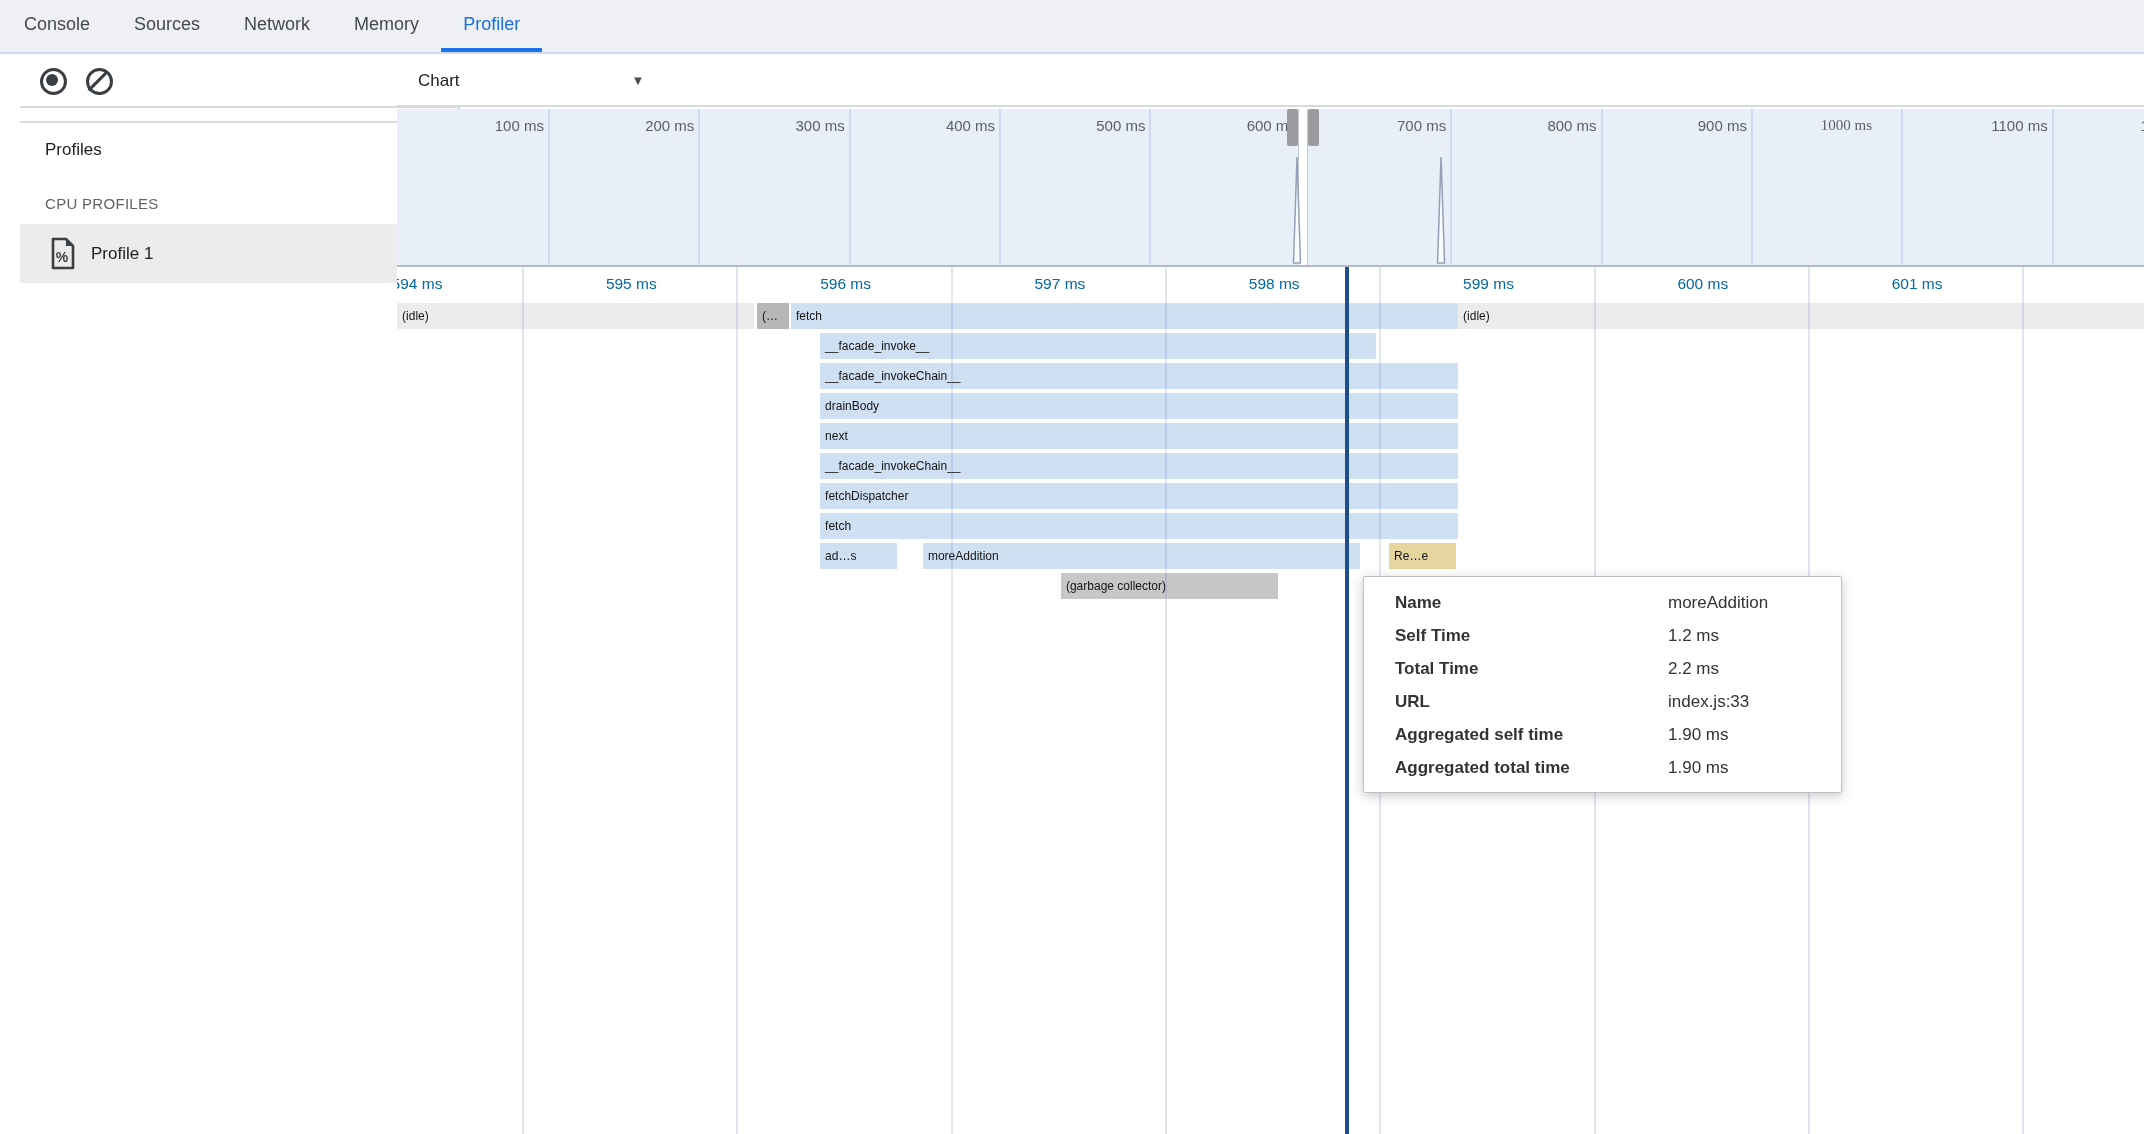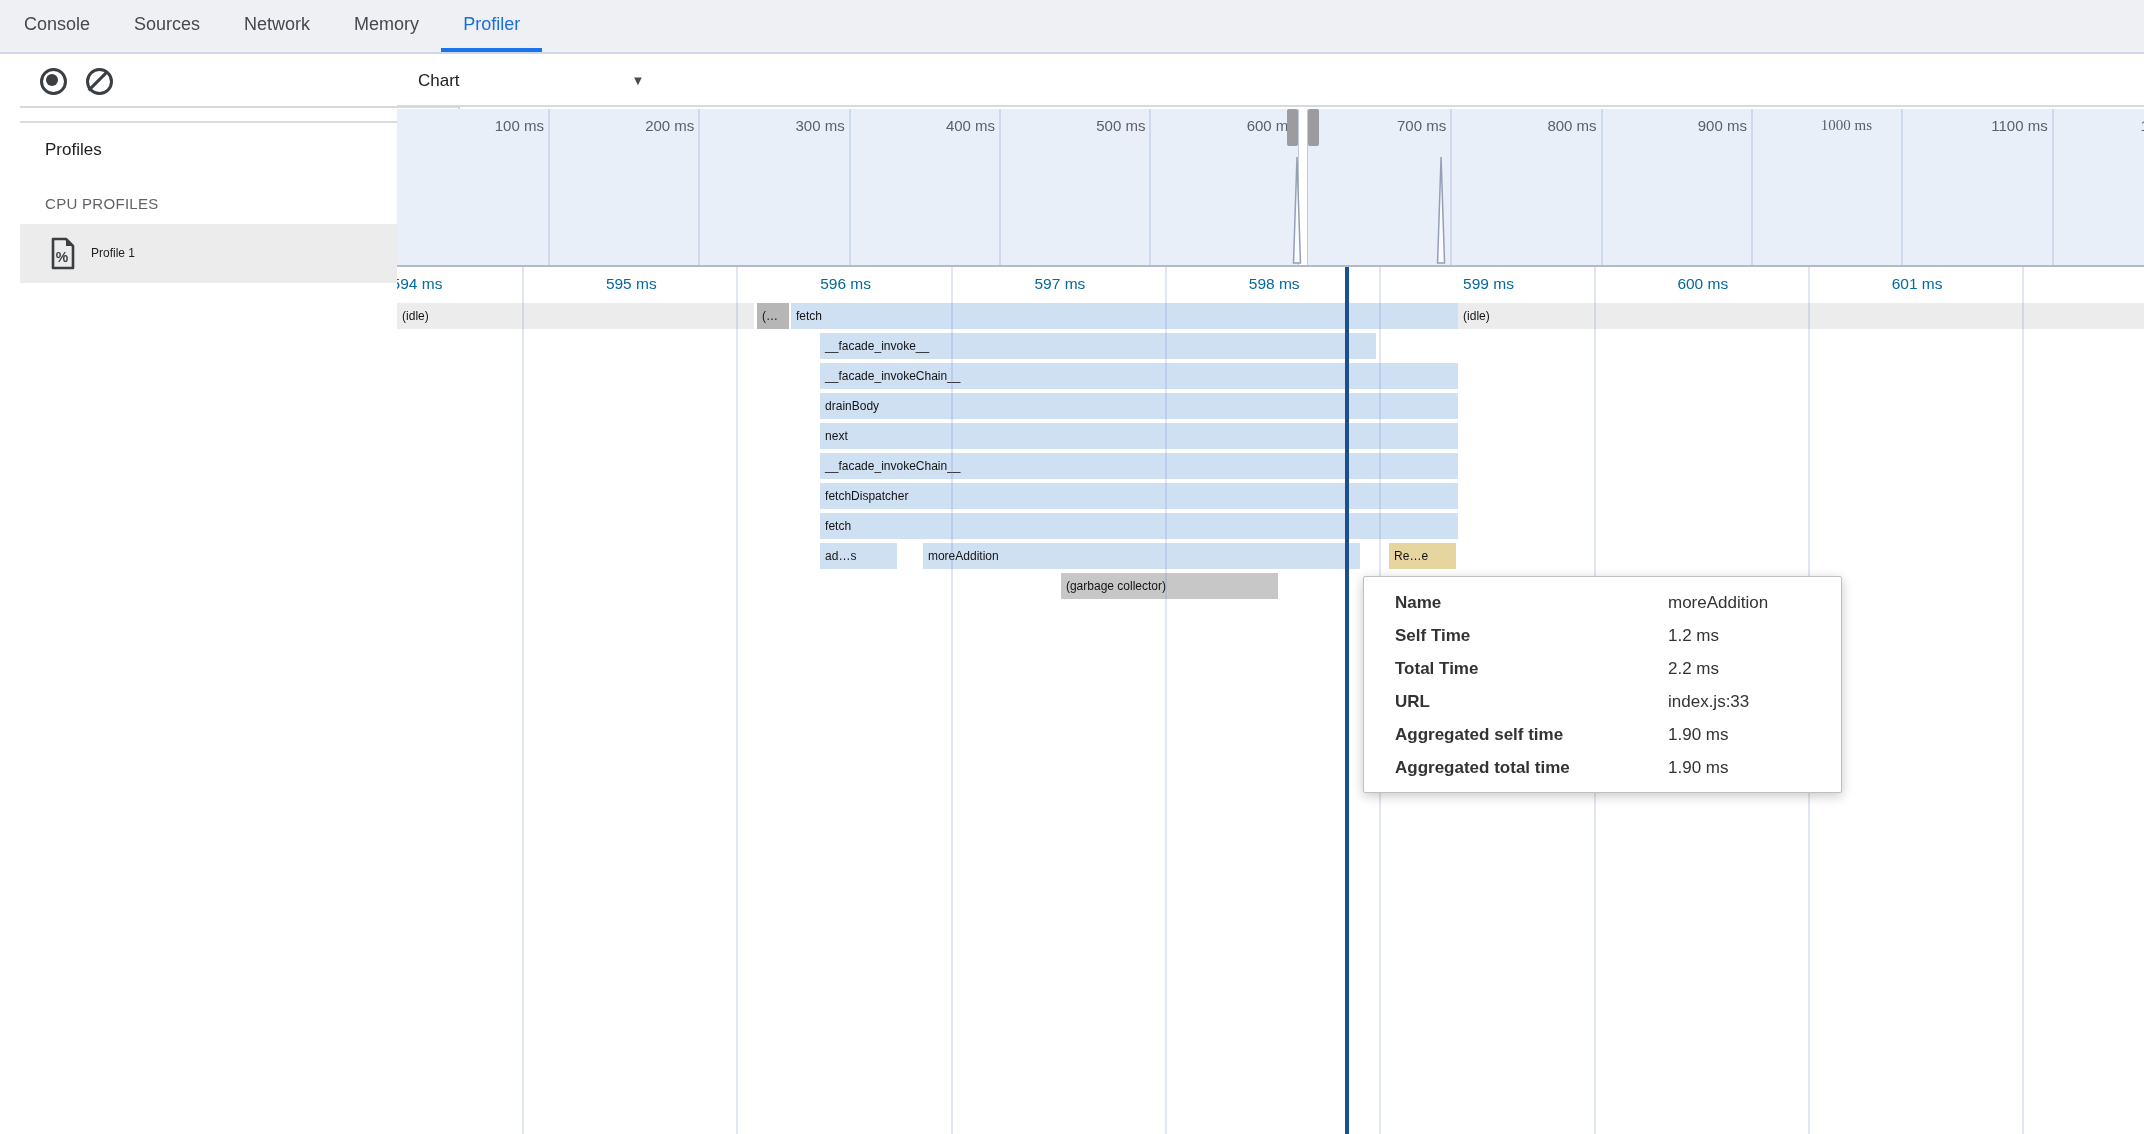--- a/index.html
+++ b/index.html
@@ -20,21 +20,21 @@
   #record-btn{left:18px;}
   #clear-btn{left:64px;}
   .rec-outer{position:absolute;left:2px;top:2px;width:21px;height:21px;border:3px solid #3a3f44;border-radius:50%;}
   .rec-inner{position:absolute;left:8px;top:8px;width:12px;height:12px;background:#3a3f44;border-radius:50%;}
   .ban-circle{position:absolute;left:2px;top:2px;width:21px;height:21px;border:3px solid #3a3f44;border-radius:50%;}
   .ban-slash{position:absolute;left:12px;top:3px;width:3px;height:25px;background:#3a3f44;transform:rotate(45deg);}
   #profiles-heading{position:absolute;left:25px;top:86px;font-size:17px;color:#202124;}
   #cpu-profiles-label{position:absolute;left:25px;top:141px;font-size:15px;color:#5f6368;letter-spacing:.3px;}
   #profile-row{position:absolute;left:0;top:170px;width:100%;height:59px;background:#ececec;cursor:pointer;}
   #profile-icon{position:absolute;left:30px;top:13px;}
-  #profile-name{position:absolute;left:71px;top:0;line-height:59px;font-size:12px;color:#202124;}
+  #profile-name{position:absolute;left:71px;top:0;line-height:59px;font-size:17px;color:#202124;}
   #save-link{position:absolute;right:12px;top:0;line-height:59px;font-size:17px;color:#15803d;
              text-decoration:underline;cursor:pointer;}
   
   #main-toolbar{position:absolute;left:397px;top:54px;width:1747px;height:53px;background:#fff;
                 border-bottom:2px solid #d6d9de;box-sizing:border-box;}
   #chart-select{position:absolute;left:21px;top:0;height:53px;display:flex;align-items:center;cursor:pointer;}
   #chart-select-value{font-size:17px;color:#202124;}
   #chart-caret{margin-left:172px;font-size:13px;color:#4a4d52;}
   
   #overview{position:absolute;left:397px;top:109px;width:1747px;height:156px;background:#e8eff9;

